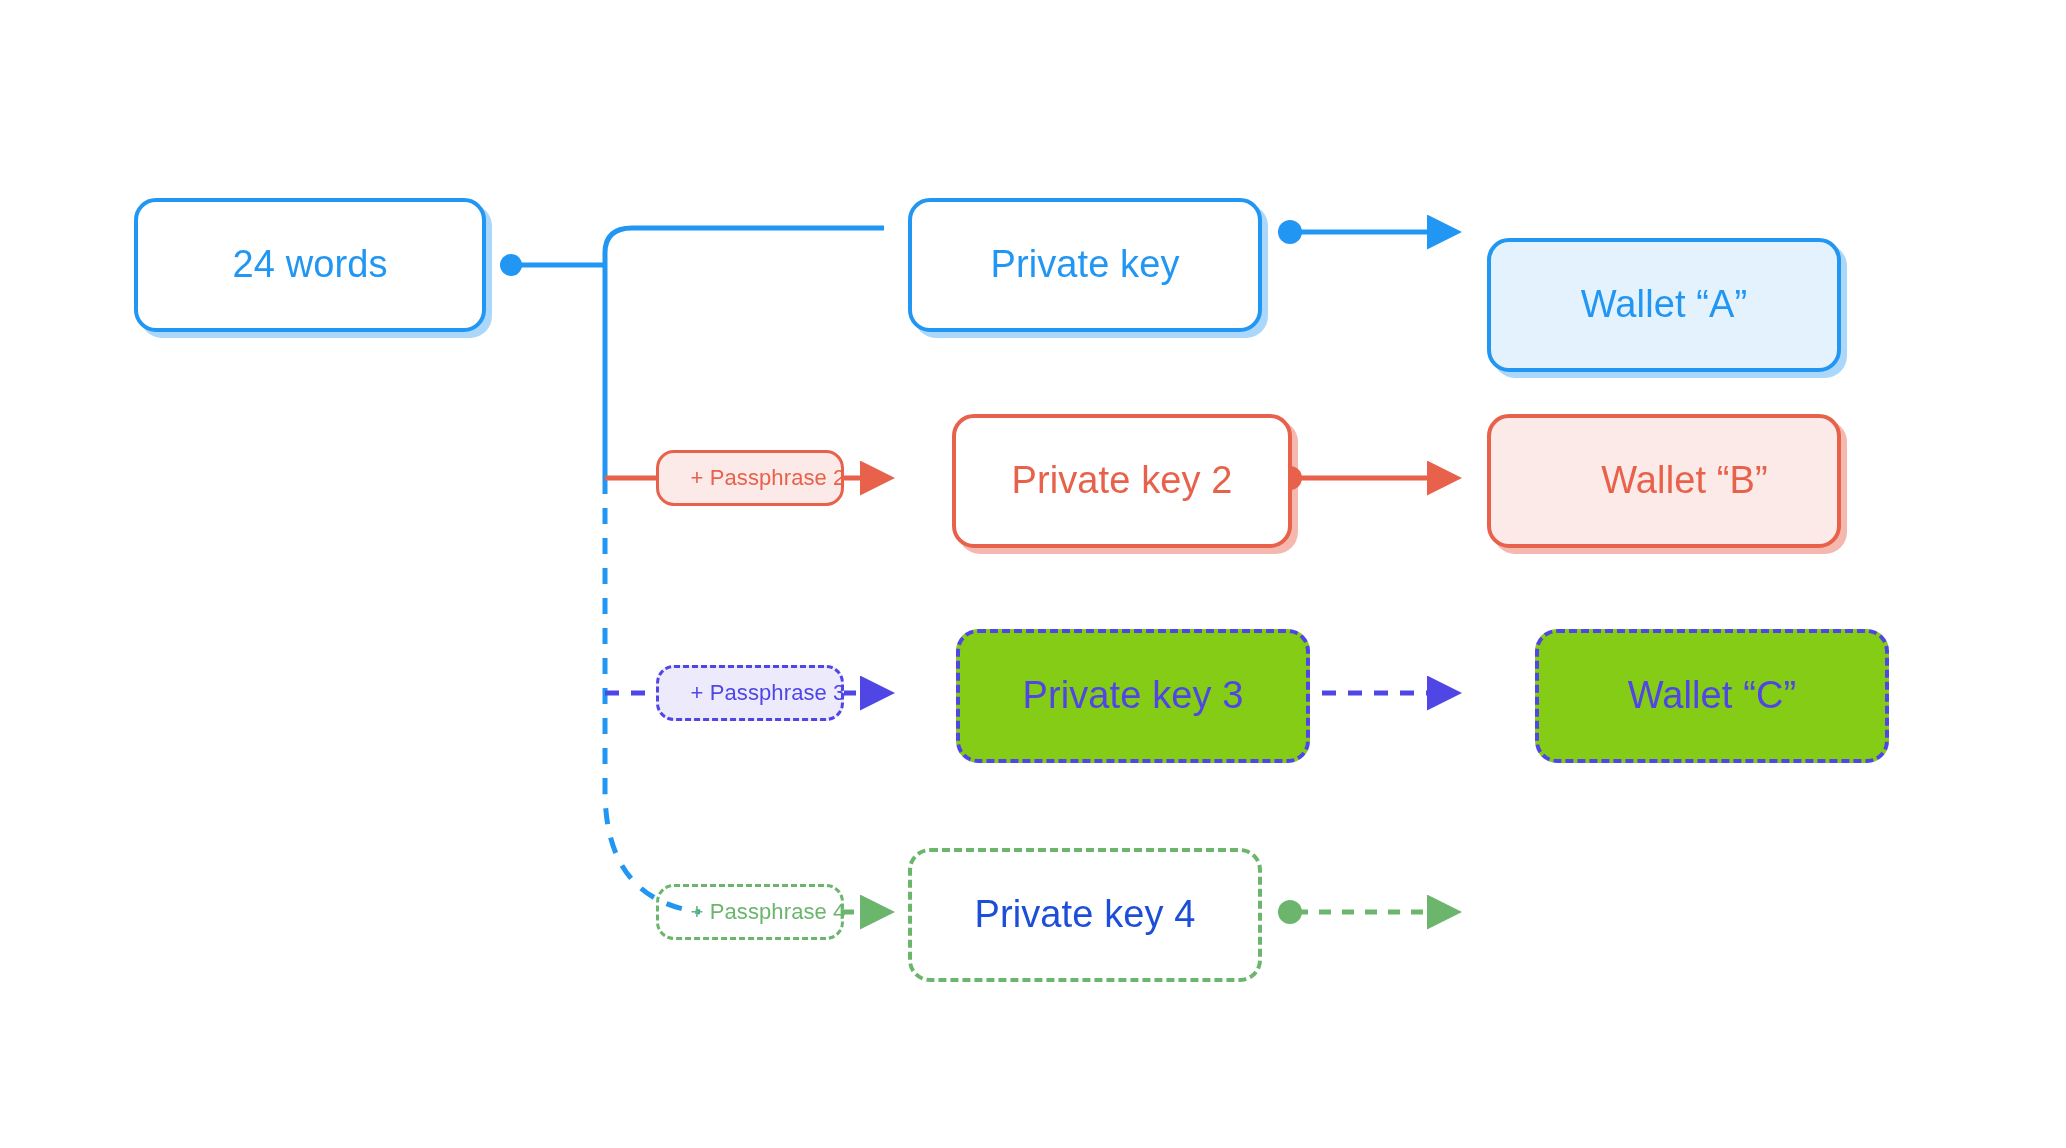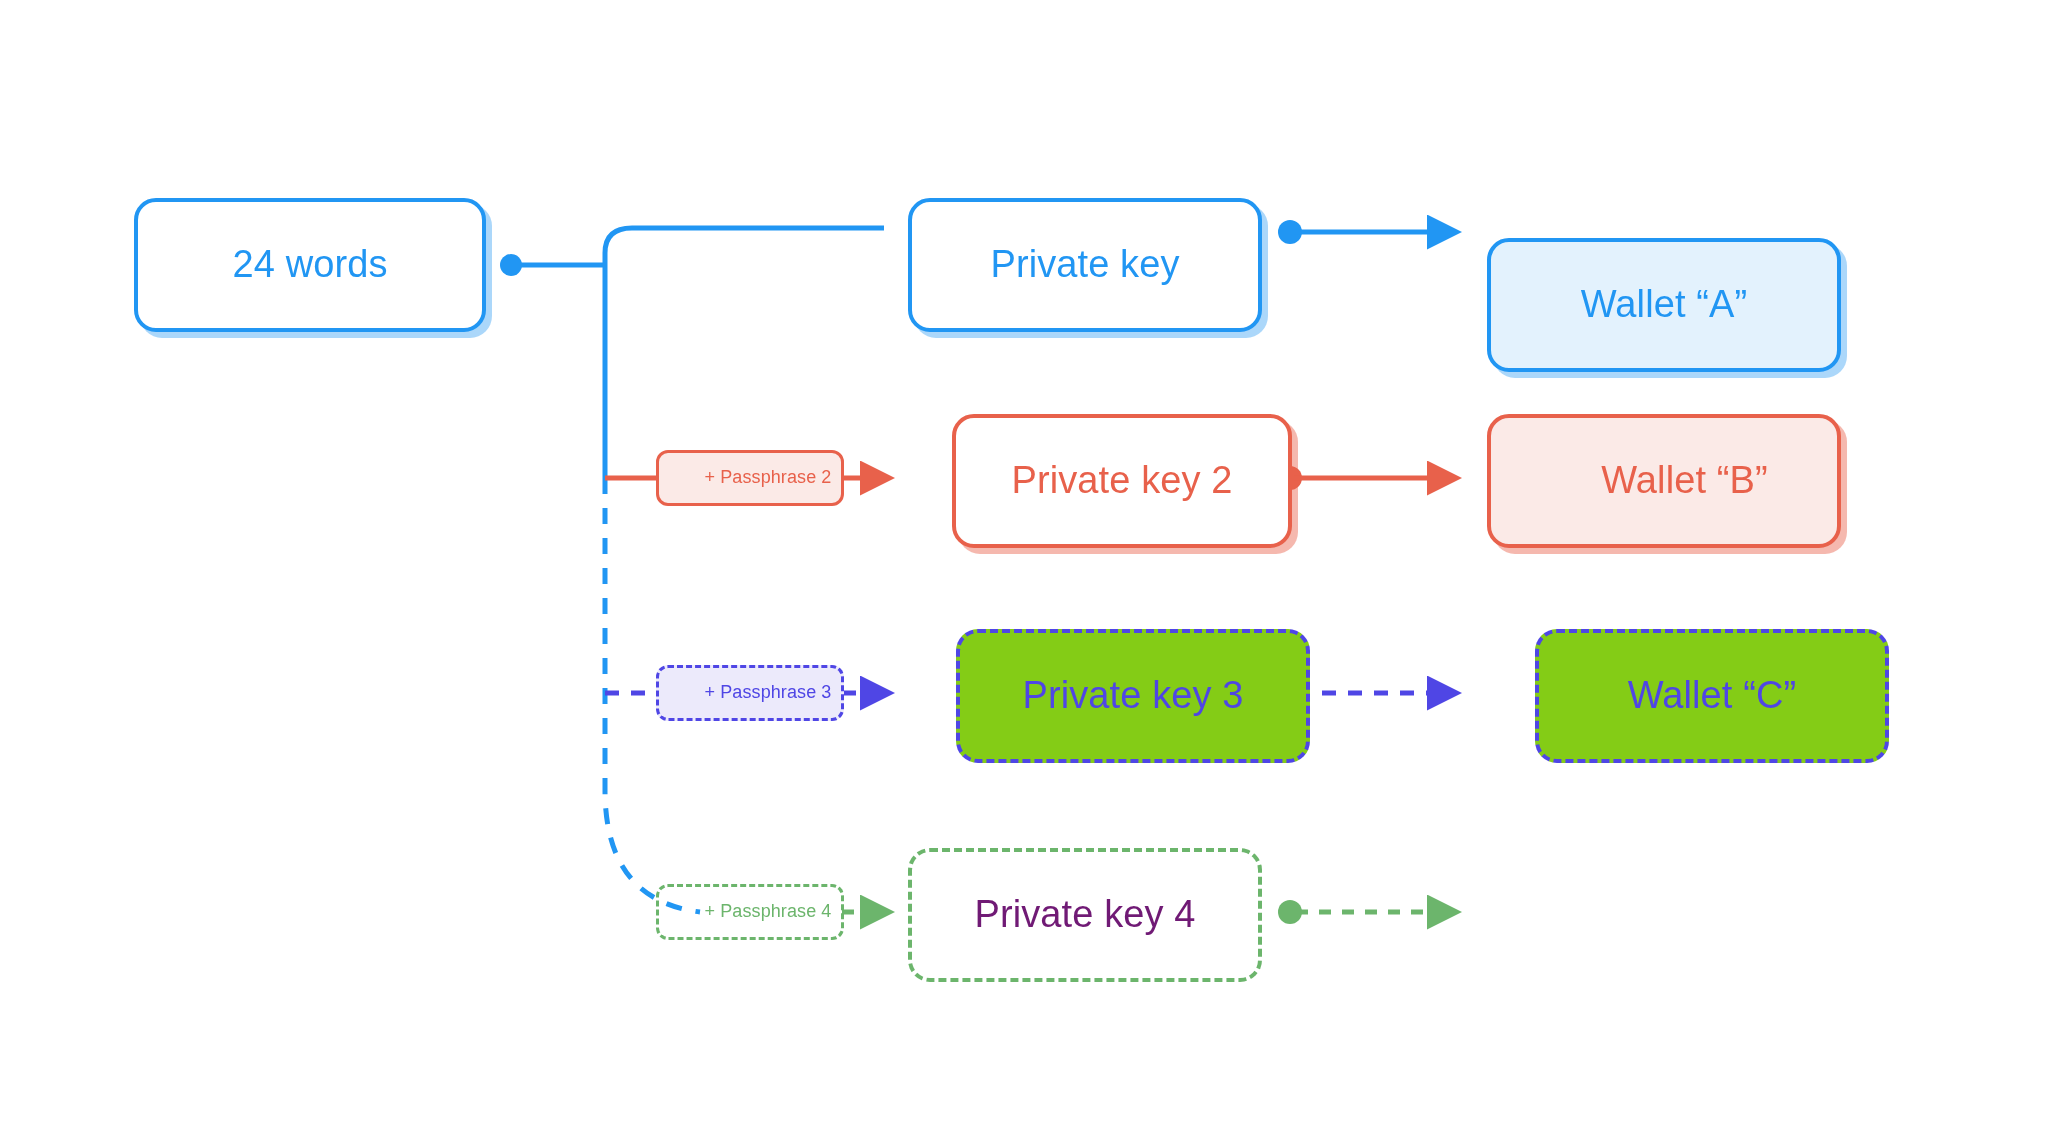--- a/index.html
+++ b/index.html
@@ -35,21 +35,21 @@
     align-items: center;
     justify-content: center;
     text-align: center;
     border-radius: 22px;
     font-weight: normal;
     line-height: 1.1;
     letter-spacing: 0.1px;
     white-space: nowrap;
   }
   .node.big      { font-size: 38px; }
-  .node.badge    { font-size: 18px; border-radius: 12px; padding-left: 36px; }
+  .node.badge    { font-size: 22px; border-radius: 18px; padding-left: 36px; }
 
   
   .sty-blue-solid {
     background: #ffffff;
     border: 4px solid #2196f3;
     color: #2196f3;
     box-shadow: 6px 6px 0 0 rgba(33,150,243,0.38);
   }
   .sty-blue-fill {
     background: #e3f2fd;
@@ -89,21 +89,21 @@
     background: #eceafb;
     border: 3px dashed #4f46e5;
     color: #4f46e5;
     text-align: right;
   }
 
   
   .sty-green-dash {
     background: transparent;
     border: 4px dashed #6cb56c;
-    color: #701a75;
+    color: #1d4ed8;
     justify-content: center;
   }
   .sty-green-badge {
     background: transparent;
     border: 3px dashed #6cb56c;
     color: #6cb56c;
   }
 </style>
 </head>
 <body>

